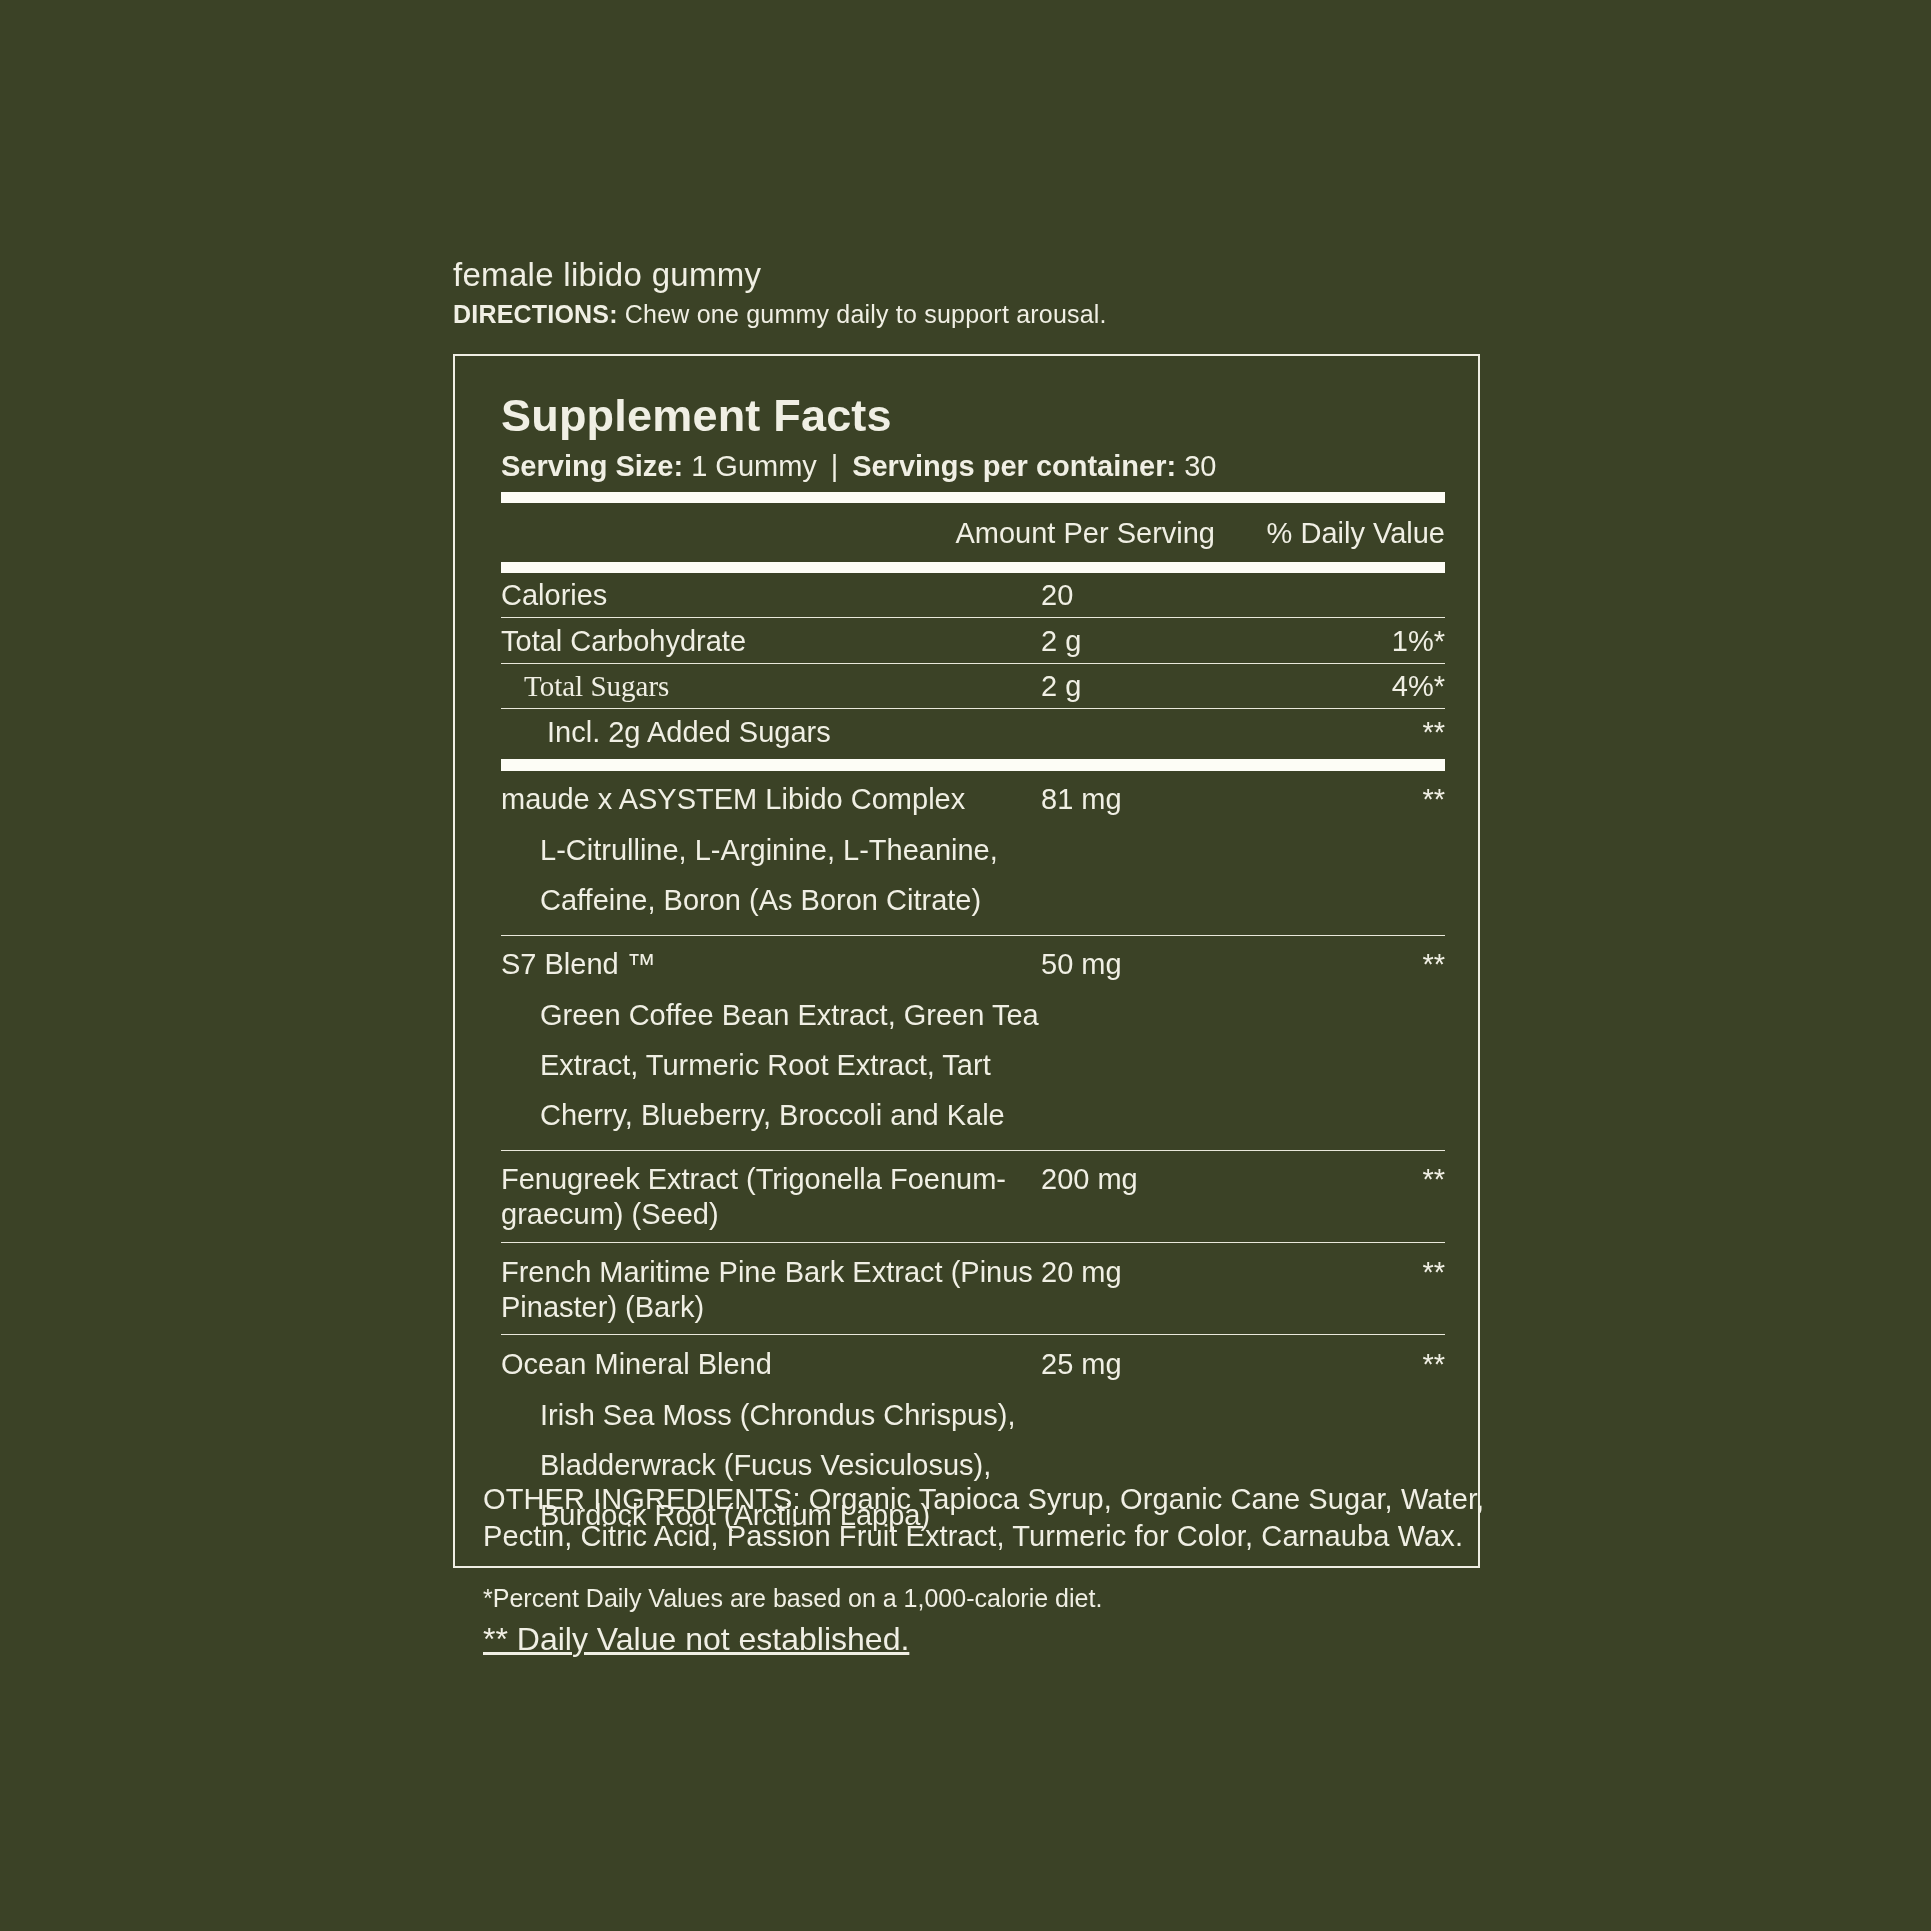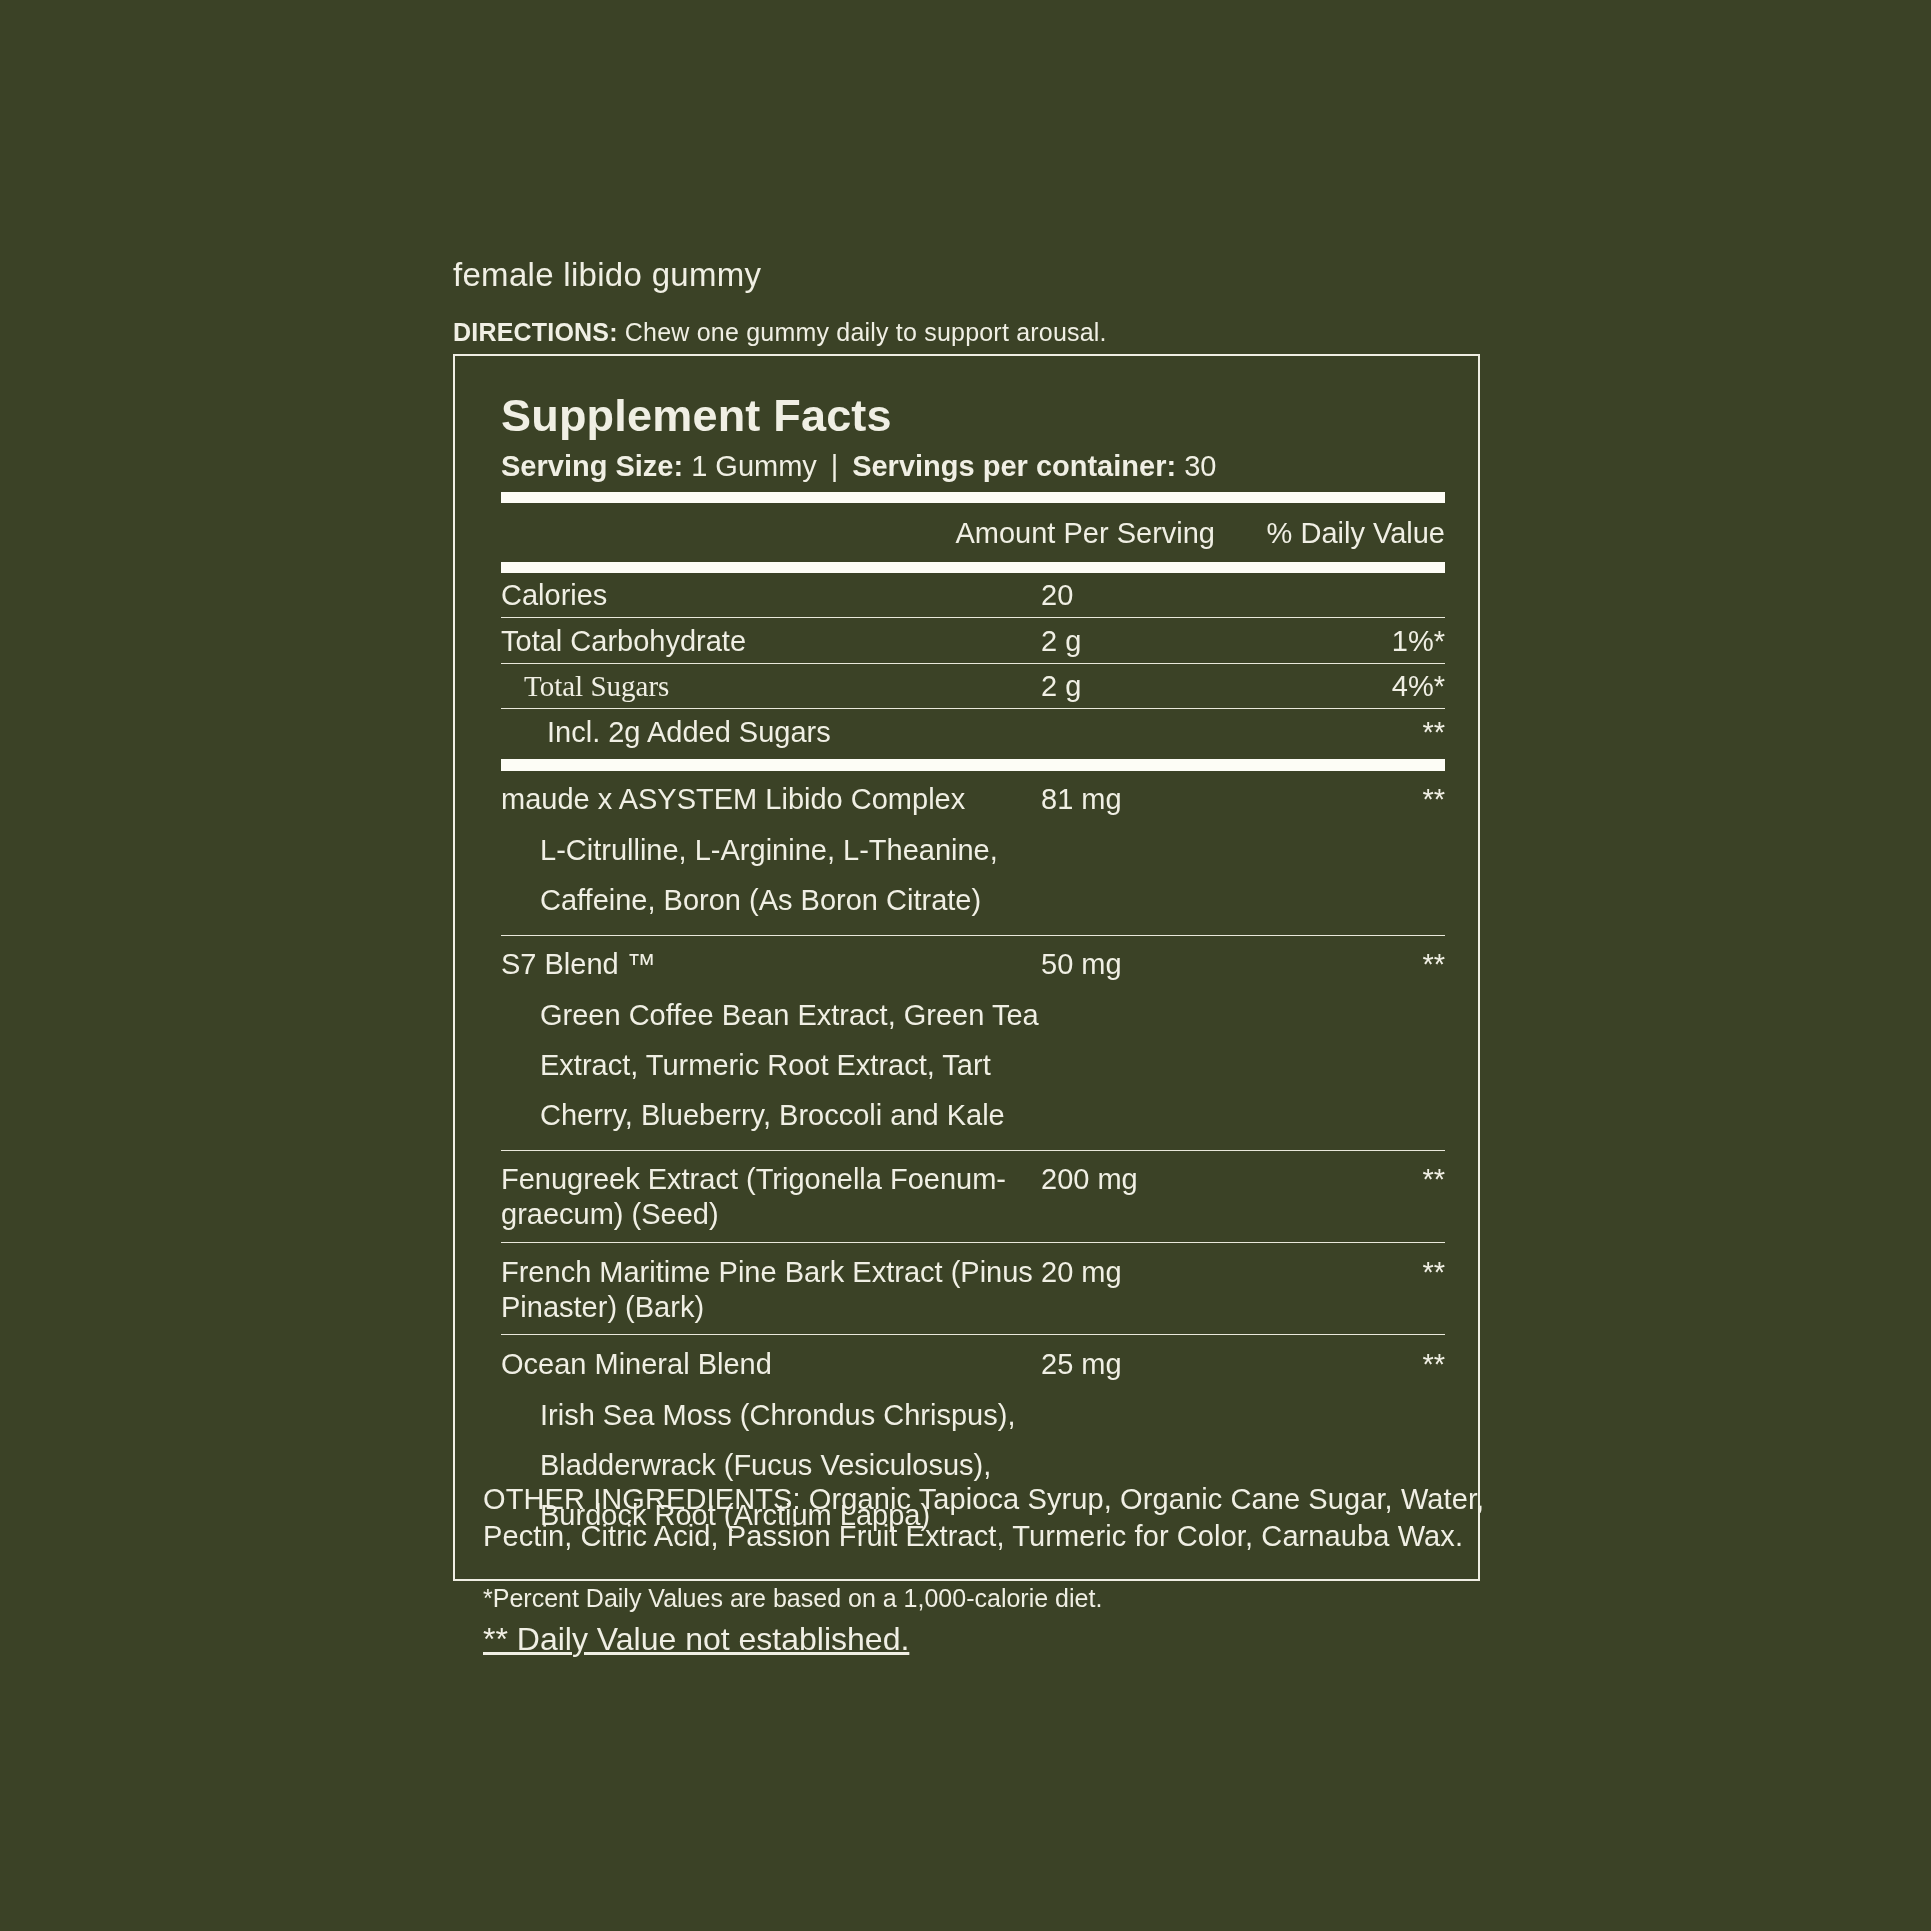--- a/index.html
+++ b/index.html
@@ -8,28 +8,28 @@
     background:#3B4226;
     font-family:"Liberation Sans", sans-serif;
     color:#F0EFE4;
     -webkit-font-smoothing:antialiased;
   }
   .stage { position:relative; width:1849px; height:1931px; overflow:hidden; }
 
   
   .intro { position:absolute; left:453px; top:256px; width:1033px; }
   .product-title { font-size:33px; font-weight:normal; letter-spacing:0.3px; }
-  .directions { font-size:25px; margin-top:24px; letter-spacing:0.2px; }
+  .directions { font-size:25px; margin-top:6px; letter-spacing:0.2px; }
   .directions b { font-weight:bold; }
 
   
   .panel {
     position:absolute; left:453px; top:354px; width:1027px;
     border:2.9px solid #EFEEE3;
-    padding:37px 33px 16px 46px;
+    padding:37px 33px 3px 46px;
   }
   .sf-title { font-size:45px; line-height:45px; font-weight:bold; letter-spacing:0.2px; }
   .serving { font-size:29px; line-height:33px; margin-top:11.6px; }
   .serving b { font-weight:bold; }
   .serving .divider { padding:0 5.8px; font-weight:normal; }
 
   .bar { height:10.6px; background:#FDFDF6; }
   .bar-top { margin-top:9.7px; }
   .bar-mid { height:11.6px; }
 

